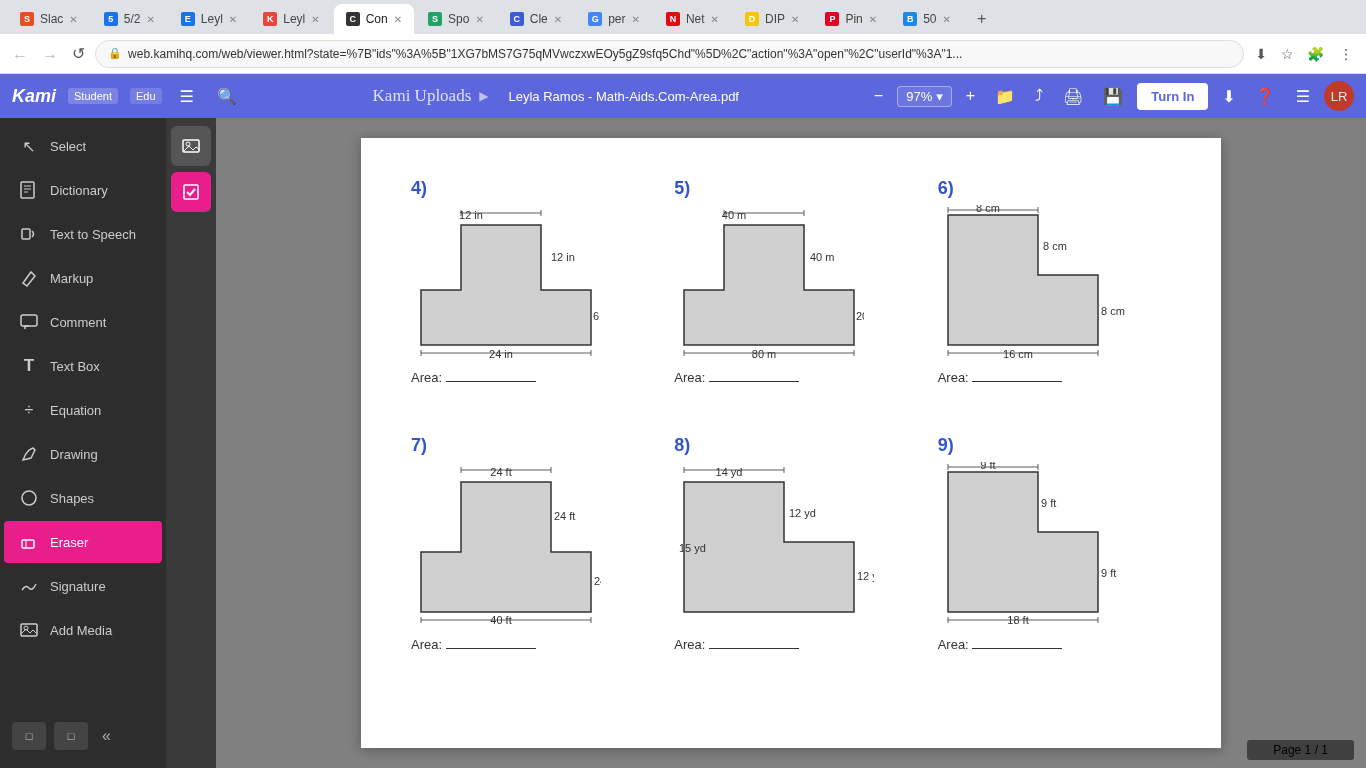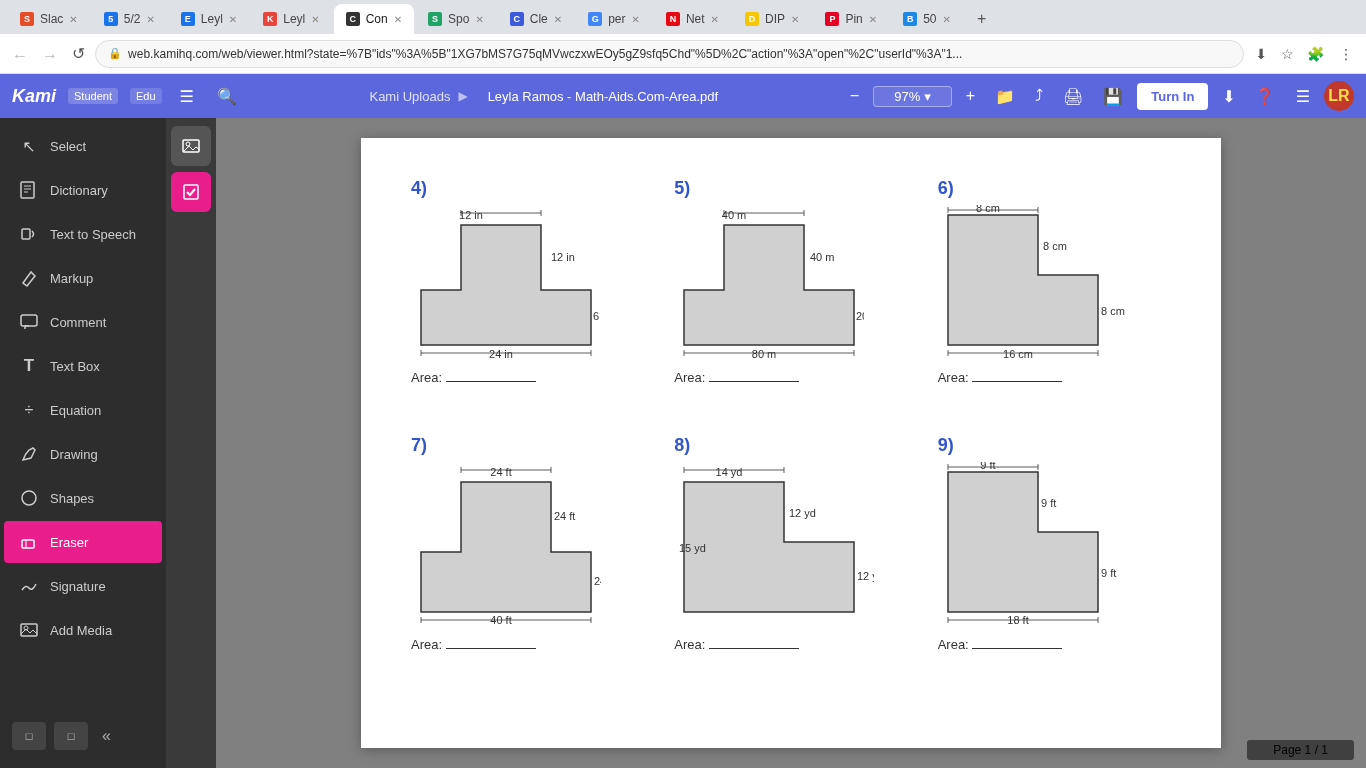--- a/index.html
+++ b/index.html
@@ -130,21 +130,21 @@
       gap: 8px;
     }
     .kami-zoom {
       display: flex;
       align-items: center;
       border: 1px solid rgba(255,255,255,0.4);
       border-radius: 4px;
       background: rgba(255,255,255,0.1);
       color: #fff;
       font-size: 13px;
-      padding: 2px 20px;
+      padding: 2px 8px;
       gap: 4px;
     }
     .kami-btn {
       background: none;
       border: none;
       color: #fff;
       cursor: pointer;
       font-size: 16px;
       padding: 4px 6px;
       border-radius: 4px;
@@ -157,23 +157,23 @@
       padding: 6px 14px;
       font-size: 13px;
       font-weight: bold;
       cursor: pointer;
     }
     .avatar-btn {
       width: 30px;
       height: 30px;
       border-radius: 50%;
       background: #c0392b;
-      color: #fde047;
-      font-size: 16px;
-      font-weight: bold;
+      color: #e5e5e5;
+      font-size: 13px;
+      font-weight: normal;
       display: flex;
       align-items: center;
       justify-content: center;
       cursor: pointer;
     }
 
     
     .main-area {
       display: flex;
       flex: 1;
@@ -299,21 +299,21 @@
       background: rgba(255,255,255,0.2);
       border-radius: 6px;
       display: flex;
       align-items: center;
       justify-content: center;
       cursor: pointer;
       color: #fff;
       font-size: 16px;
     }
     .breadcrumb-arrow { color: rgba(255,255,255,0.6); font-size: 12px; }
-    .breadcrumb-link { color: rgba(255,255,255,0.8); font-size: 13px; cursor: pointer; }
+    .breadcrumb-link { color: rgba(255,255,255,0.8); font-size: 17px; cursor: pointer; font-family: Liberation Serif, serif; }
     .doc-title { color: #fff; font-size: 13px; padding-left: 12px; }
   </style>
 </head>
 <body>
 
 <div class="tab-bar">
   <div class="tab">
     <div class="tab-favicon" style="background:#e44d26;color:#fff;font-size:9px;display:flex;align-items:center;justify-content:center;font-weight:bold;">S</div>
     <span>Slac</span>
     <span class="tab-close">✕</span>

